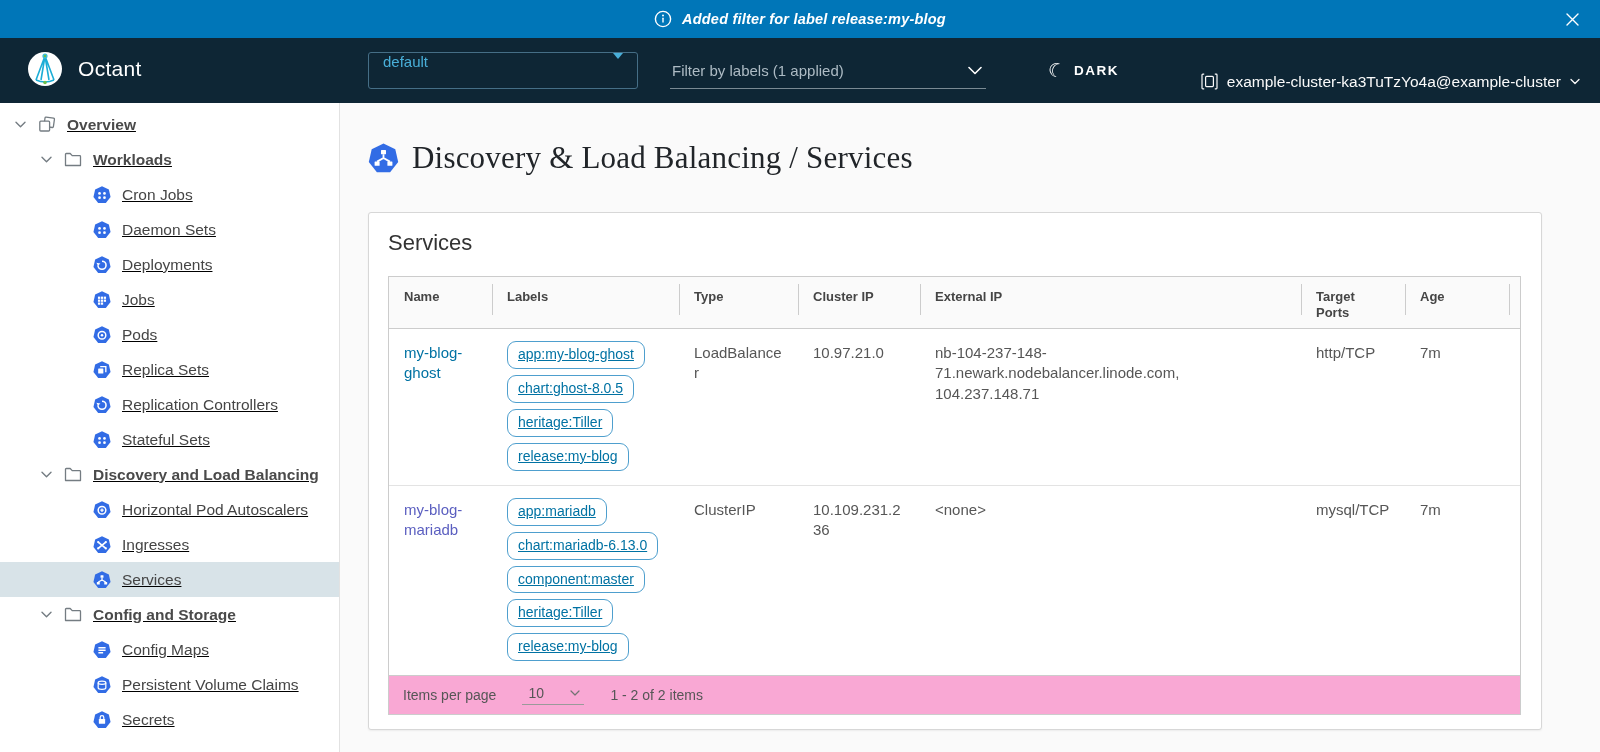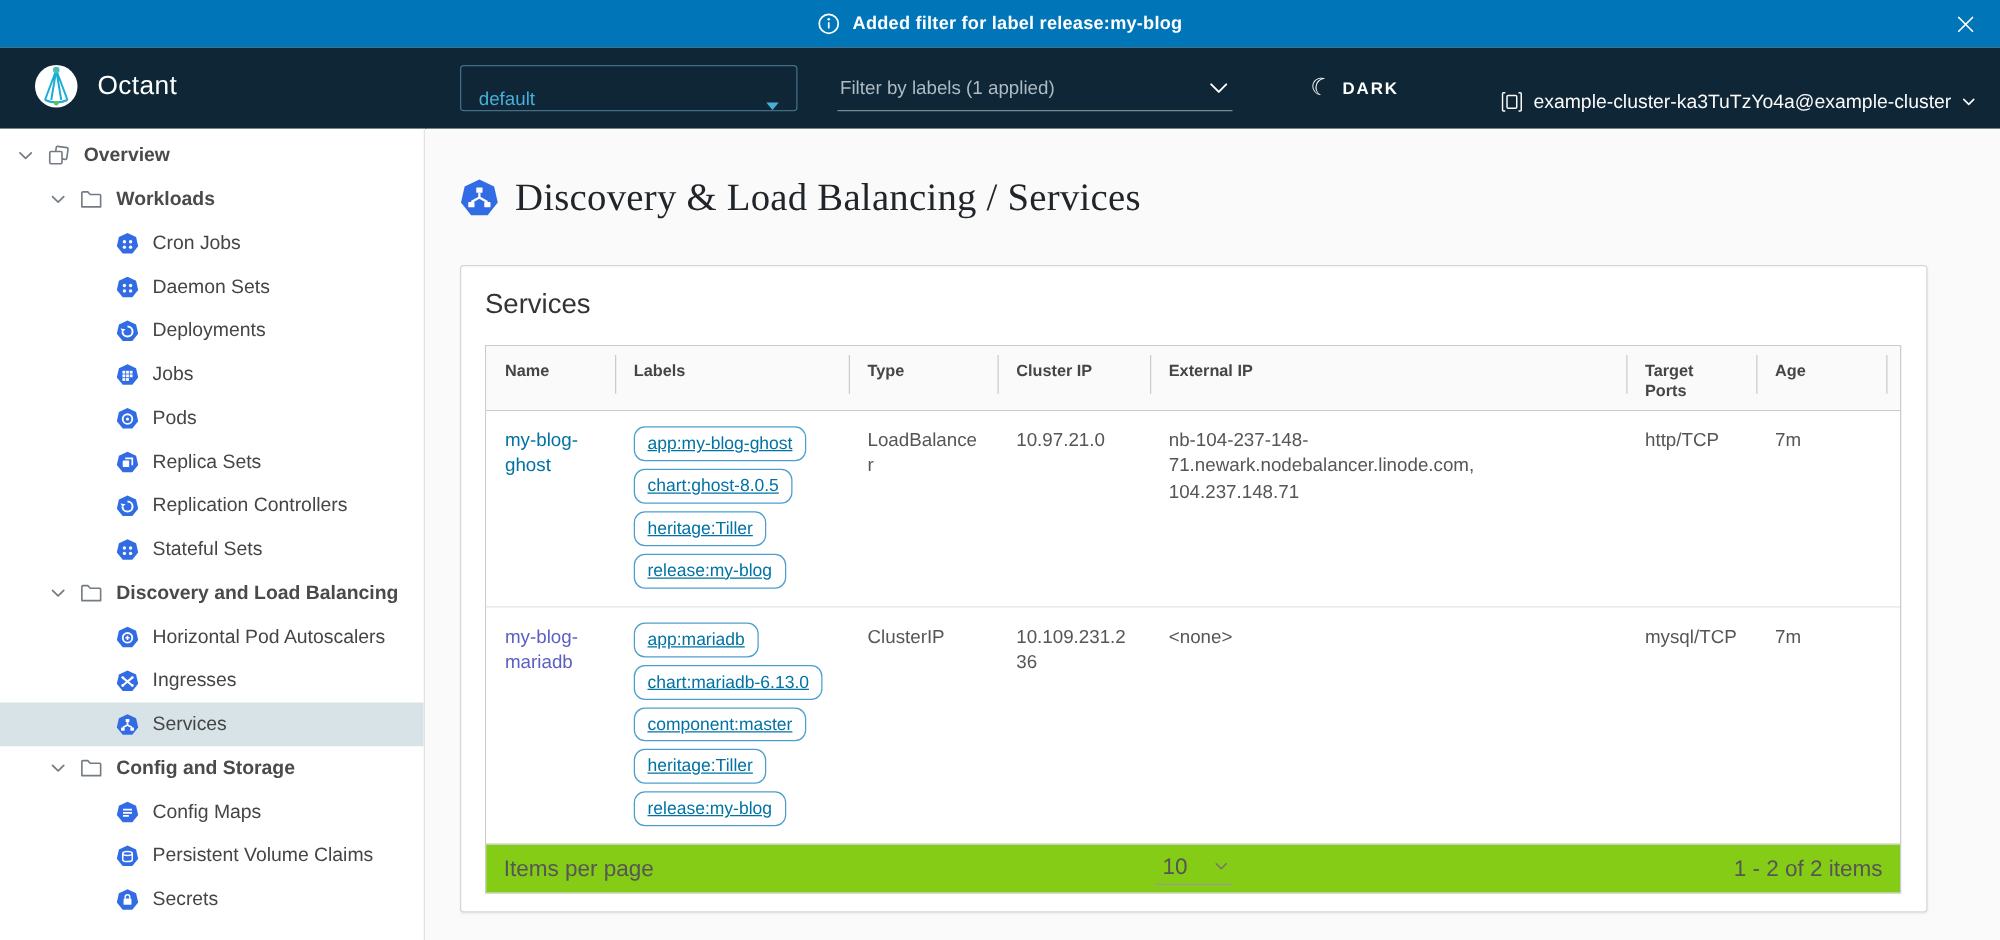--- a/index.html
+++ b/index.html
@@ -1,40 +1,40 @@
 <!DOCTYPE html>
 <html><head>
 <meta charset="utf-8">
 <style>
   * { box-sizing: border-box; margin: 0; padding: 0; }
   html, body { width: 1600px; height: 752px; overflow: hidden; }
   body { font-family: "Liberation Sans", sans-serif; background: #fafafa; position: relative; }
 
   
   .alert-bar { height: 38px; background: #0076b8; color: #fff; display: flex; align-items: center; justify-content: center; position: relative; }
-  .alert-msg { display: flex; align-items: center; gap: 10px; font-size: 14.5px; font-weight: 600; letter-spacing: .2px; }
+  .alert-msg { display: flex; align-items: center; gap: 10px; font-size: 14.5px; font-weight: 600; letter-spacing: .2px; font-style: italic; }
   .alert-close { position: absolute; right: 16px; top: 7px; width: 24px; height: 24px; display: flex; align-items: center; justify-content: center; cursor: pointer; }
 
   
   .app-header { height: 65px; background: #0e2635; position: relative; display: flex; align-items: center; }
   .brand { position: absolute; left: 26px; top: 0; height: 62px; display: flex; align-items: center; gap: 14px; }
   .brand-name { color: #fff; font-size: 21px; letter-spacing: .3px; }
-  .ns-select { position: absolute; left: 368px; top: 14px; width: 270px; height: 37px; border: 1px solid #456e86; border-radius: 3px; display: flex; align-items: flex-end; justify-content: space-between; padding: 0 14px; cursor: pointer; }
+  .ns-select { position: absolute; left: 368px; top: 14px; width: 270px; height: 37px; border: 1px solid #456e86; border-radius: 3px; display: flex; align-items: flex-start; justify-content: space-between; padding: 0 14px; cursor: pointer; }
   .ns-select .val { color: #49afd9; font-size: 15px; }
   .caret-down { width: 0; height: 0; border-left: 5px solid transparent; border-right: 5px solid transparent; border-top: 6px solid #49afd9; }
   .filter-select { position: absolute; left: 670px; top: 14px; width: 316px; height: 37px; border-bottom: 1px solid #7a8a93; display: flex; align-items: center; justify-content: space-between; padding: 0 4px 0 2px; cursor: pointer; }
   .filter-select .val { color: #adbbc4; font-size: 15px; }
   .theme-toggle { position: absolute; left: 1048px; top: 0; height: 65px; display: flex; align-items: center; gap: 9px; color: #fff; cursor: pointer; }
   .theme-toggle .moon { font-size: 19px; line-height: 1; transform: rotate(15deg); }
   .theme-toggle .tlabel { font-size: 13.5px; font-weight: 700; letter-spacing: 1.5px; }
   .ctx { position: absolute; right: 20px; top: 11px; height: 65px; display: flex; align-items: center; gap: 9px; color: #fafafa; cursor: pointer; }
   .ctx .cval { font-size: 15.5px; }
 
   
-  .sidebar { position: absolute; left: 0; top: 103px; width: 340px; bottom: 0; background: #fff; border-right: 1px solid #e2e2e2; padding-top: 4px; overflow: hidden; }
+  .sidebar { position: absolute; left: 0; top: 103px; width: 340px; bottom: 0; background: #fff; border-right: 1px solid #e2e2e2; padding-top: 4px; overflow: hidden; text-decoration: underline; }
   .nav-row { height: 35px; display: flex; align-items: center; cursor: pointer; }
   .nav-row.lvl0 { padding-left: 10px; }
   .nav-row.lvl1 { padding-left: 36px; }
   .nav-row.lvl2 { padding-left: 91px; }
   .nav-row .tw { width: 20px; display: flex; justify-content: center; margin-right: 6px; }
   .nav-row .nicon { width: 22px; display: flex; justify-content: center; margin-right: 9px; }
   .nav-row .nlabel { font-size: 15.5px; color: #454545; white-space: nowrap; }
   .nav-row.group .nlabel { font-weight: 700; color: #4a4a4a; }
   .nav-row.selected { background: #d8e3e8; }
 
@@ -52,21 +52,21 @@
   .hc:not(:first-child)::before { content: ""; position: absolute; left: 0; top: 7px; bottom: 13px; width: 1px; background: #ccc; }
   .hc:last-child::after { content: ""; position: absolute; right: 10px; top: 7px; bottom: 13px; width: 1px; background: #ccc; }
   .dg-row { display: grid; grid-template-columns: 103px 187px 119px 122px 381px 104px 115px; background: #fff; }
   .dg-row + .dg-row { border-top: 1px solid #e3e3e3; }
   .cell { padding: 14px 15px; font-size: 15px; color: #565656; line-height: 1.35; overflow-wrap: break-word; }
   .cell a { text-decoration: none; cursor: pointer; }
   .name-link { color: #0072a3; }
   .name-link.visited { color: #5b5fc0; }
   .pill-stack { display: flex; flex-direction: column; align-items: flex-start; gap: 6px; margin-top: -2px; }
   .pill { border: 1px solid #4e9fce; color: #0072a3; border-radius: 9px; padding: 3px 10px 4px 10px; font-size: 14px; white-space: nowrap; background: #fff; text-decoration: underline; }
-  .dg-footer { height: 39px; background: #84cc16; border-top: 1px solid #ccc; display: flex; align-items: center; justify-content: space-between; padding: 0 14px; font-size: 18px; color: #565656; }
+  .dg-footer { height: 39px; background: #f9a8d4; border-top: 1px solid #ccc; display: flex; align-items: center; justify-content: flex-start; padding: 0 14px; font-size: 14px; color: #565656; }
   .ipp-label { margin-right: 26px; }
   .page-size { width: 62px; border-bottom: 1px solid #9a9a9a; display: flex; align-items: center; justify-content: space-between; padding: 0 4px 3px 6px; margin-right: 26px; cursor: pointer; }
   .range {}
 
   svg { display: block; }
 </style>
 </head>
 <body>
 
 <div class="alert-bar">

